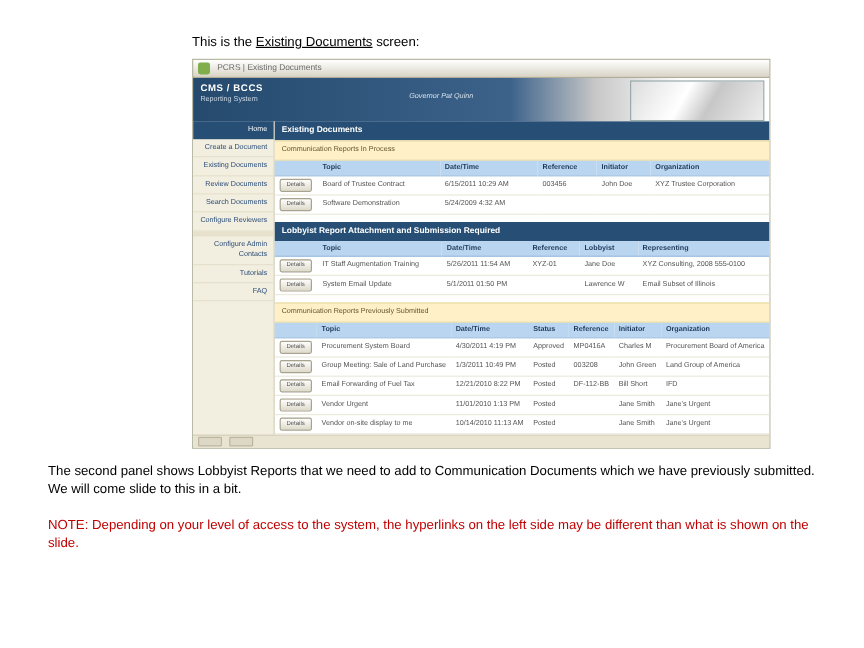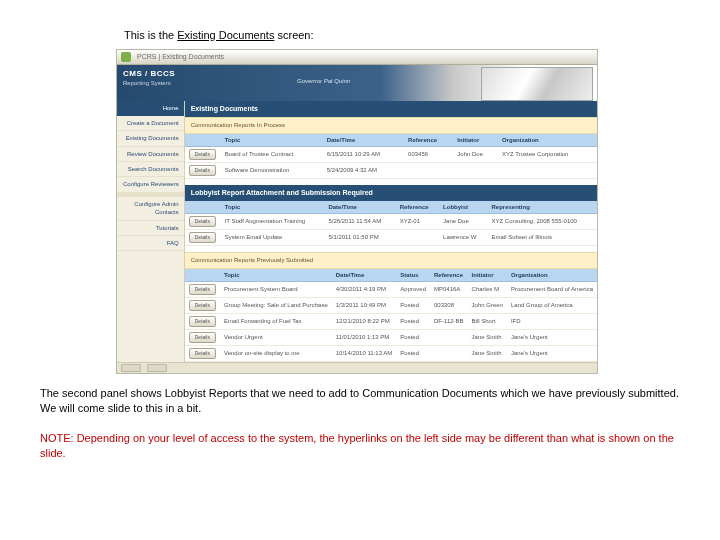--- a/index.html
+++ b/index.html
@@ -1,19 +1,19 @@
 <!DOCTYPE html>
 <html><head>
 <meta charset="utf-8">
 <style>
   body{margin:0;font-family:Arial,Helvetica,sans-serif;background:#fff;width:720px;height:540px;position:relative;overflow:hidden}
   .page{padding:28px 40px 0 40px;font-size:11px;color:#000;line-height:1.4}
-  .intro{font-size:11px;margin:0 0 6px 84px}
+  .intro{font-size:11px;margin:0 0 6px 120px}
   .intro u{text-decoration:underline}
-  .shot{margin:0 0 12px 76px;width:480px;border:1px solid #b9b9a8;background:#eee7d2;box-shadow:0 0 0 1px #8a8a7a inset}
+  .shot{margin:0 0 12px 120px;width:480px;border:1px solid #b9b9a8;background:#eee7d2;box-shadow:0 0 0 1px #8a8a7a inset}
   .titlebar{display:flex;align-items:center;gap:6px;background:linear-gradient(#fff,#d8d4c6);border-bottom:1px solid #b2ad99;font-size:7px;padding:2px 4px;color:#5a5642}
   .titlebar .ico{width:10px;height:10px;background:#7fae4b;border-radius:2px}
   .bc{font-size:7px;color:#6b6b6b}
   .banner{position:relative;height:36px;background:linear-gradient(90deg,#254a6e 0%,#3c628a 55%,#c8c8c8 70%,#fff 85%)}
   .banner .lbl{position:absolute;left:6px;top:3px;color:#fff;font-size:8px;font-weight:bold;letter-spacing:.5px}
   .banner .sub{position:absolute;left:6px;top:14px;color:#cdd9e6;font-size:6px}
   .banner .gov{position:absolute;left:180px;top:12px;color:#d5e0ea;font-size:6px;font-style:italic}
   .banner .photo{position:absolute;right:4px;top:2px;width:110px;height:32px;background:linear-gradient(120deg,#ddd 0,#fff 40%,#c7c7c7 60%,#eee 100%);border:1px solid #9aa}
   .frame{background:#fff;padding:0}
   .cols{display:flex}

